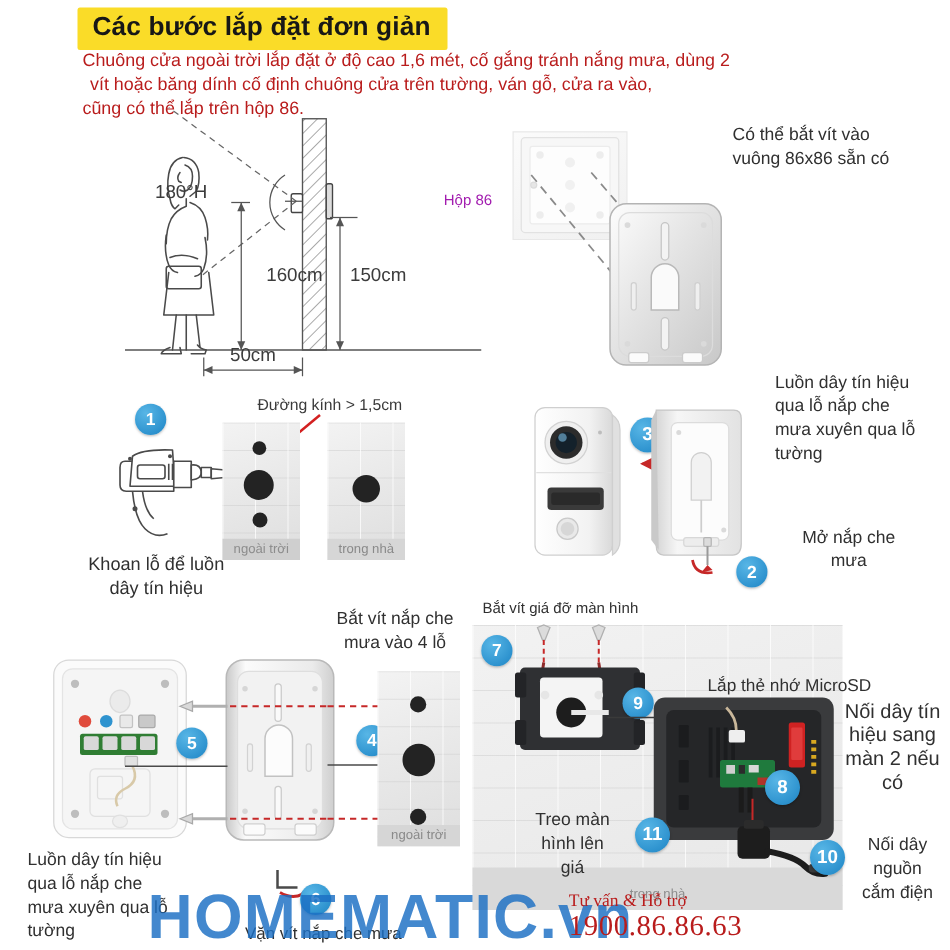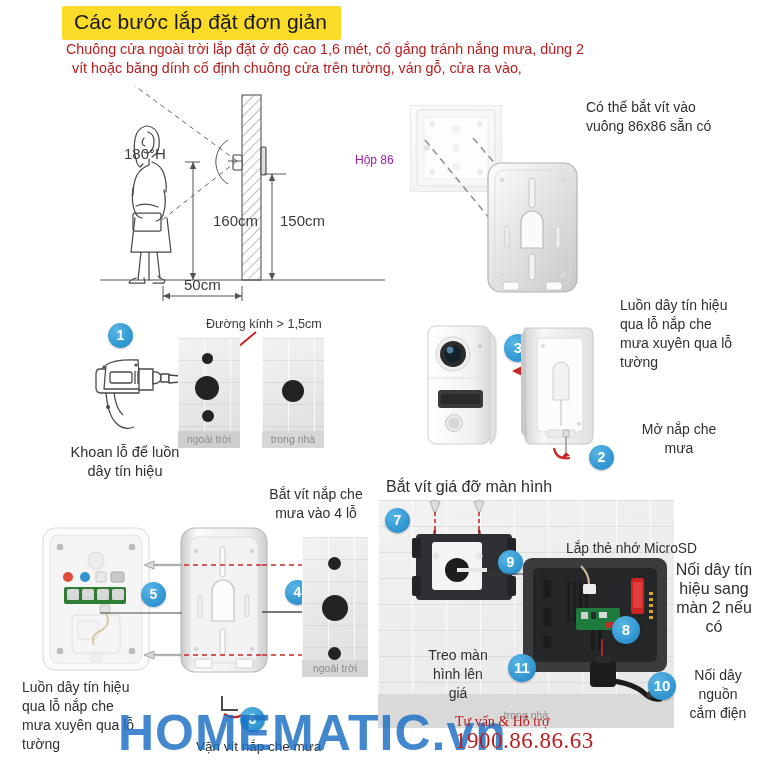--- a/index.html
+++ b/index.html
@@ -1,21 +1,21 @@
 <!DOCTYPE html>
 <html lang="vi"><head>
 <meta charset="utf-8">
 <style>
   html,body{margin:0;padding:0;background:#fff;}
   body{width:760px;height:760px;position:relative;overflow:hidden;
        font-family:"Liberation Sans","DejaVu Sans",sans-serif;color:#2a2a2a;}
   .abs{position:absolute;}
   
   #title-banner{left:62px;top:6px;background:#fadc28;padding:4px 14px 6px 12px;border-radius:2px;}
-  #title-banner span{font-size:21px;font-weight:400;color:#171717;letter-spacing:.1px;white-space:nowrap;}
+  #title-banner span{font-size:21px;font-weight:700;color:#171717;letter-spacing:.1px;white-space:nowrap;}
   
   #intro{left:66px;top:40px;width:620px;font-size:14.3px;line-height:19px;color:#b91c1c;}
   #intro div:nth-child(2){padding-left:6px;}
   
   .lbl{font-size:14px;line-height:19px;color:#303030;}
   .lbl-sm{font-size:11.5px;color:#8d8d8d;}
   .dim{font-size:15px;color:#3c3c3c;}
   .justify{text-align:justify;text-align-last:left;}
   .ctr{text-align:center;}
   
@@ -45,20 +45,21 @@
 </head>
 <body>
 
 <div class="abs" id="title-banner">
   <span>Các bước lắp đặt đơn giản</span>
 </div>
 
 <div class="abs" id="intro">
   <div>Chuông cửa ngoài trời lắp đặt ở độ cao 1,6 mét, cố gắng tránh nắng mưa, dùng 2</div>
   <div>vít hoặc băng dính cố định chuông cửa trên tường, ván gỗ, cửa ra vào,</div>
+  <div>cũng có thể lắp trên hộp 86.</div>
 </div>
 
 <div class="abs" style="left:100px;top:100px;width:290px;height:205px;">
   <svg width="290" height="205" viewBox="0 0 290 205">
 
     <line x1="0" y1="180" x2="285" y2="180" stroke="#555" stroke-width="1.2"></line>
 
     <defs>
       <pattern id="hatch" width="7" height="7" patternTransform="rotate(45)" patternUnits="userSpaceOnUse">
         <line x1="0" y1="0" x2="0" y2="7" stroke="#777" stroke-width="1"></line>
@@ -396,21 +397,21 @@
 </div>
 
 <svg class="abs" style="left:212px;top:692px;" width="44" height="30">
   <path d="M10 4 v14 h16" fill="none" stroke="#4a4a4a" stroke-width="2"></path>
   <path d="M12 22 q14 8 24 -4" fill="none" stroke="#c62828" stroke-width="2.2"></path>
   <path d="M36 16 l2 10 l-9 -4 z" fill="#c62828"></path>
 </svg>
 <div class="abs badge" style="left:240px;top:707px;">6</div>
 <div class="abs lbl" style="left:196px;top:737px;font-size:13.5px;">Vặn vít nắp che mưa</div>
 
-<div class="abs lbl" style="left:386px;top:477px;font-size:16px;">Bắt vít giá đỡ màn hình</div>
+<div class="abs lbl" style="left:386px;top:477px;font-size:12px;">Bắt vít giá đỡ màn hình</div>
 
 <div class="abs wall" style="left:378px;top:500px;width:296px;height:228px;background:linear-gradient(160deg,#f2f2f2,#e7e7e7);">
   <div class="wall-lines" style="background-size:34px 26px;"></div>
   <div style="position:absolute;left:0;right:0;bottom:0;height:34px;background:#d9d9d9;"></div>
   <div style="position:absolute;left:0;right:0;bottom:7px;text-align:center;font-size:10.5px;color:#8d8d8d;">trong nhà</div>
 </div>
 
 <div class="abs badge" style="left:385px;top:508px;">7</div>
 
 <svg class="abs" style="left:410px;top:500px;" width="120" height="118">

